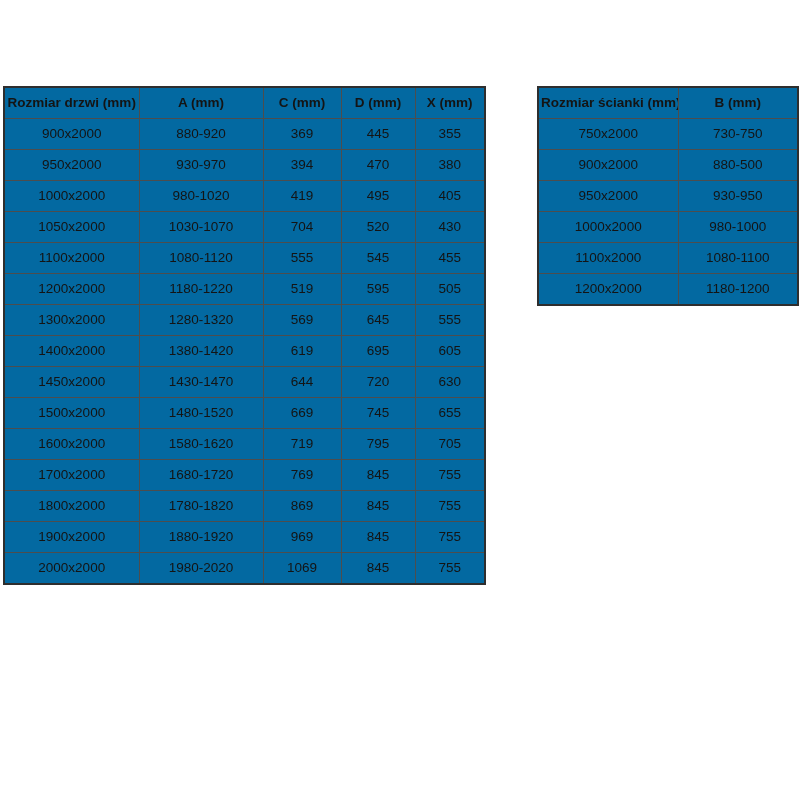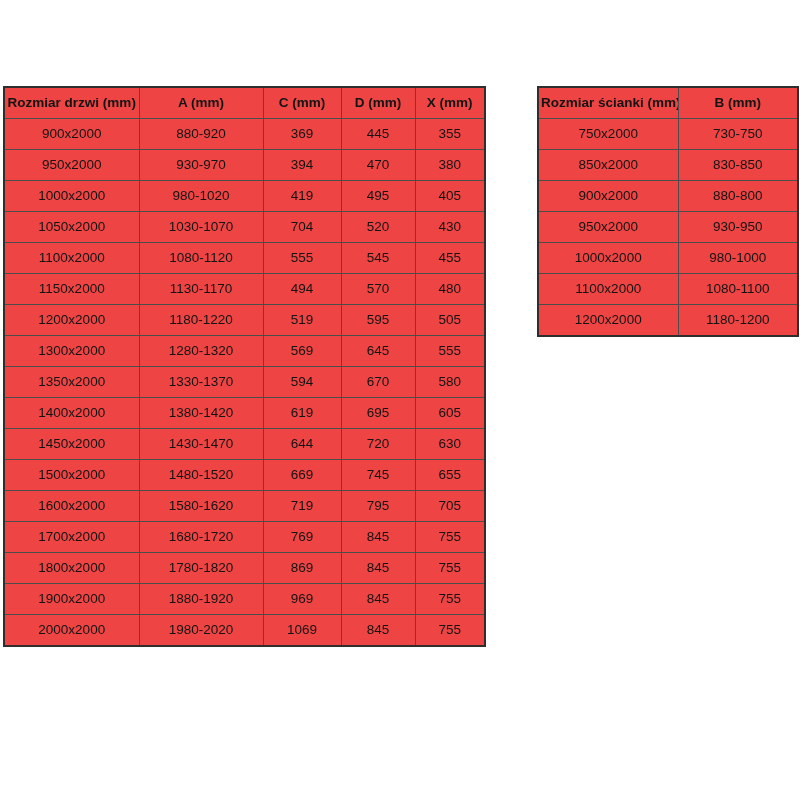--- a/index.html
+++ b/index.html
@@ -15,21 +15,21 @@
     position: relative;
     width: 800px;
     height: 800px;
     background: #ffffff;
     overflow: hidden;
   }
   table.spec {
     position: absolute;
     border-collapse: collapse;
     table-layout: fixed;
-    background: #ef4444;
+    background: #0369a1;
     border: 2px solid #2e2e2e;
   }
   table.spec th, table.spec td {
     border: 1px solid #4d4d4d;
     text-align: center;
     vertical-align: middle;
     height: 30px;
     padding: 0 2px;
     font-size: 13.5px;
     line-height: 1;
@@ -103,46 +103,32 @@
           <td>430</td>
         </tr>
         <tr>
           <td>1100x2000</td>
           <td>1080-1120</td>
           <td>555</td>
           <td>545</td>
           <td>455</td>
         </tr>
         <tr>
-          <td>1150x2000</td>
-          <td>1130-1170</td>
-          <td>494</td>
-          <td>570</td>
-          <td>480</td>
-        </tr>
-        <tr>
           <td>1200x2000</td>
           <td>1180-1220</td>
           <td>519</td>
           <td>595</td>
           <td>505</td>
         </tr>
         <tr>
           <td>1300x2000</td>
           <td>1280-1320</td>
           <td>569</td>
           <td>645</td>
           <td>555</td>
-        </tr>
-        <tr>
-          <td>1350x2000</td>
-          <td>1330-1370</td>
-          <td>594</td>
-          <td>670</td>
-          <td>580</td>
         </tr>
         <tr>
           <td>1400x2000</td>
           <td>1380-1420</td>
           <td>619</td>
           <td>695</td>
           <td>605</td>
         </tr>
         <tr>
           <td>1450x2000</td>
@@ -206,26 +192,22 @@
           <th>Rozmiar ścianki (mm)</th>
           <th>B (mm)</th>
         </tr>
       </thead>
     <tbody>
         <tr>
           <td>750x2000</td>
           <td>730-750</td>
         </tr>
         <tr>
-          <td>850x2000</td>
-          <td>830-850</td>
-        </tr>
-        <tr>
           <td>900x2000</td>
-          <td>880-800</td>
+          <td>880-500</td>
         </tr>
         <tr>
           <td>950x2000</td>
           <td>930-950</td>
         </tr>
         <tr>
           <td>1000x2000</td>
           <td>980-1000</td>
         </tr>
         <tr>

